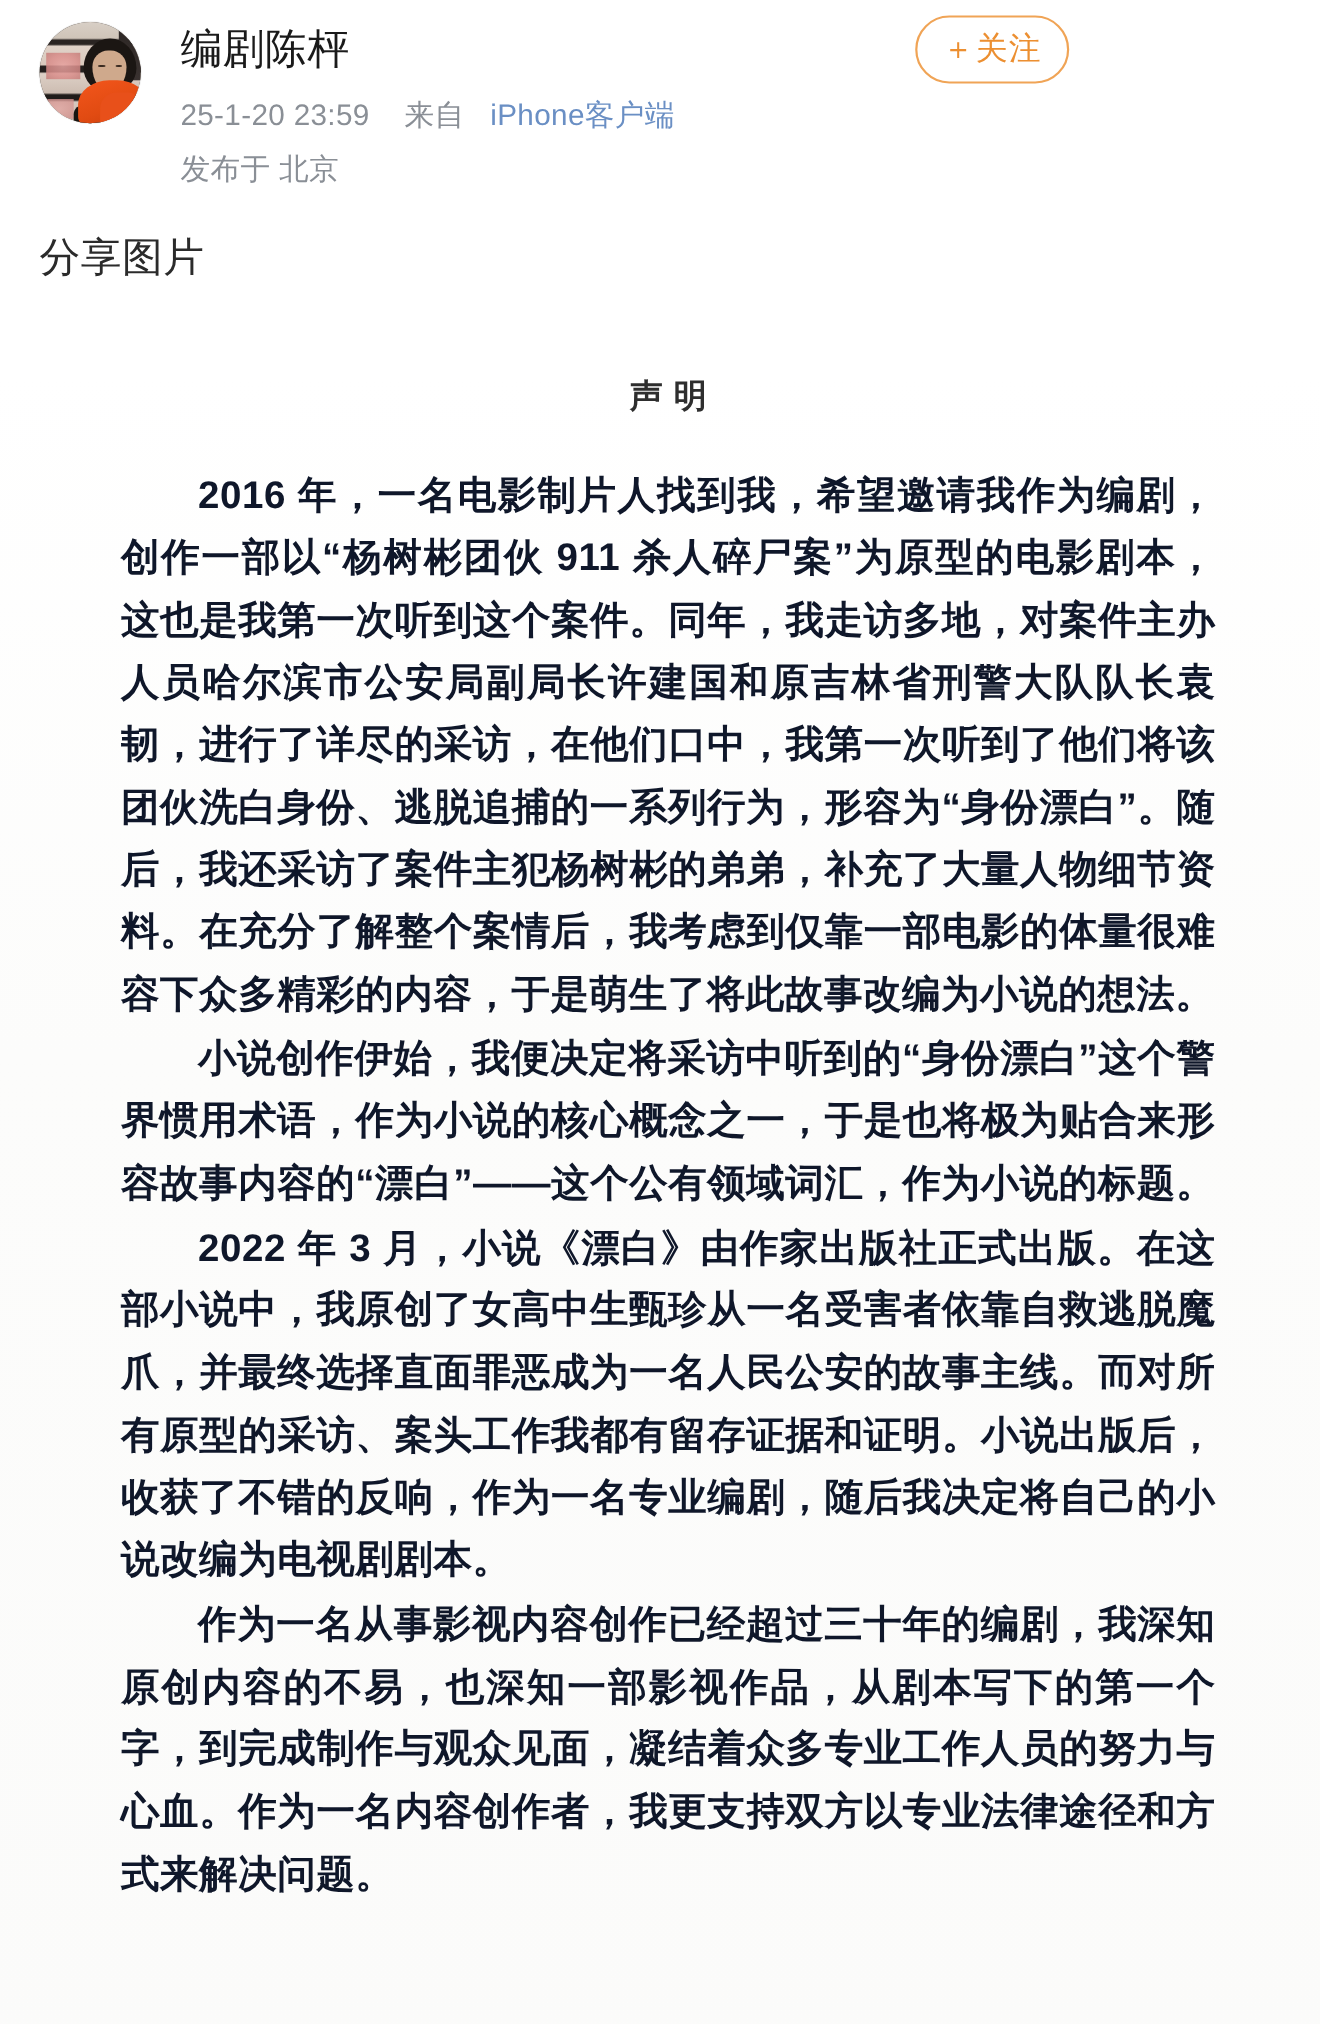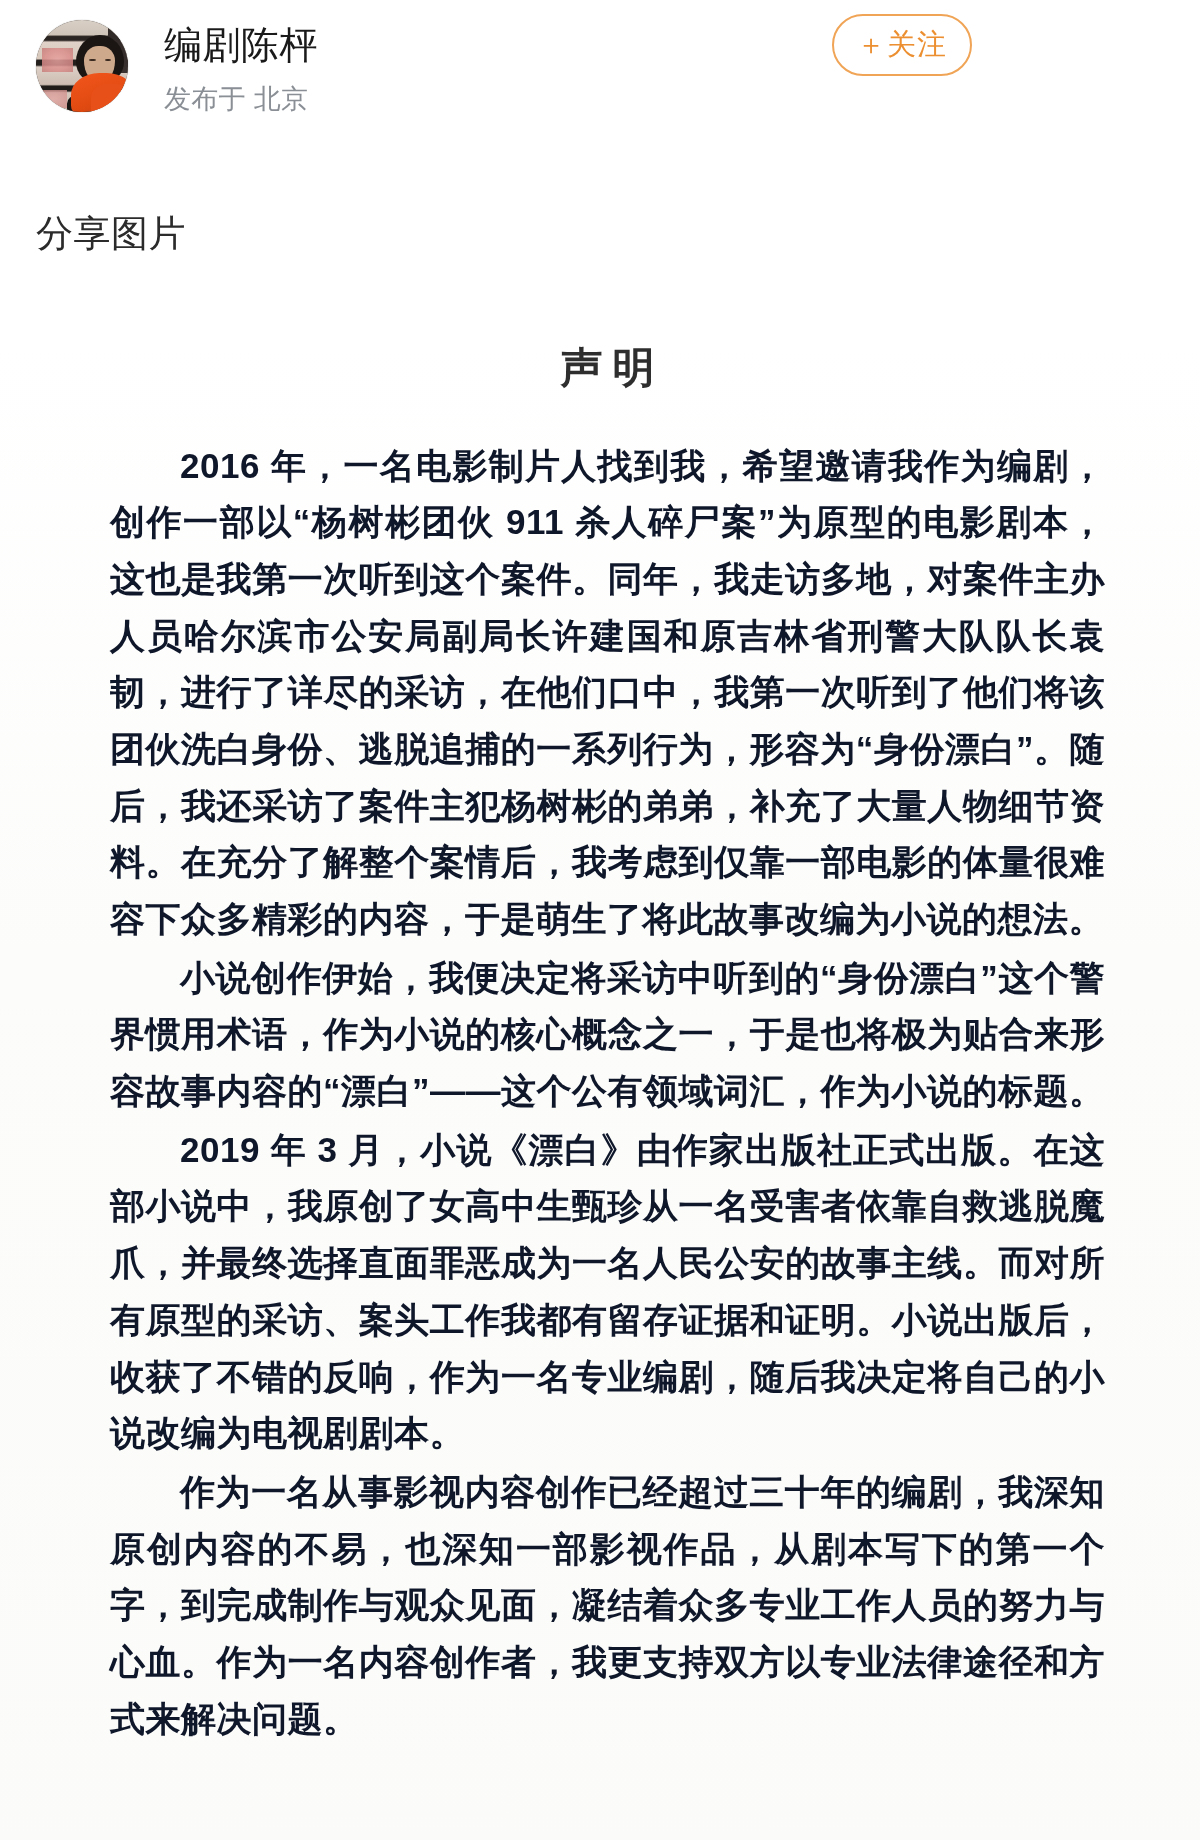--- a/index.html
+++ b/index.html
@@ -193,21 +193,21 @@
     
     content: "";
     position: absolute; inset: 0;
     background: linear-gradient(to bottom, #ffffff 0%, #fcfcfb 40%, #fbfbfa 100%);
     pointer-events: none;
   }
   .doc-inner { position: relative; }
 
   .doc-title {
     text-align: center;
-    font-size: 42px;
+    font-size: 30px;
     font-weight: 700;
     color: #2e2e2e;
     letter-spacing: 10px;
     padding-left: 10px;
     margin-bottom: 42px;
     font-family: Liberation Mono, monospace;
     filter: blur(0.25px);
   }
 
   .doc-p {
@@ -243,39 +243,46 @@
         <div class="eye-r"></div>
         <div class="shoulder"></div>
         <div class="scarf"></div>
         <div class="scarf2"></div>
       </div>
     </div>
 
     <div class="header-text">
       <div class="screen-name">编剧陈枰</div>
 
+      <div class="meta-line">
+        <span>25-1-20 23:59</span>
+        <span class="meta-sep"></span>
+        <span>来自</span>
+        <span>&nbsp;</span>
+        <span class="meta-source">iPhone客户端</span>
+      </div>
 
       <div class="region-line">发布于 北京</div>
     </div>
 
     <div class="follow-btn">
       <span class="plus-glyph">＋</span>
       <span>关注</span>
     </div>
   </div>
 
   <div class="post-body">
     <div class="post-text">分享图片</div>
   </div>
 
   <div class="doc-image">
     <div class="doc-inner">
       <div class="doc-title">声明</div>
 
       <div class="doc-p">2016 年，一名电影制片人找到我，希望邀请我作为编剧，创作一部以“杨树彬团伙 911 杀人碎尸案”为原型的电影剧本，这也是我第一次听到这个案件。同年，我走访多地，对案件主办人员哈尔滨市公安局副局长许建国和原吉林省刑警大队队长袁韧，进行了详尽的采访，在他们口中，我第一次听到了他们将该团伙洗白身份、逃脱追捕的一系列行为，形容为“身份漂白”。随后，我还采访了案件主犯杨树彬的弟弟，补充了大量人物细节资料。在充分了解整个案情后，我考虑到仅靠一部电影的体量很难容下众多精彩的内容，于是萌生了将此故事改编为小说的想法。</div>
       <div class="doc-p">小说创作伊始，我便决定将采访中听到的“身份漂白”这个警界惯用术语，作为小说的核心概念之一，于是也将极为贴合来形容故事内容的“漂白”——这个公有领域词汇，作为小说的标题。</div>
-      <div class="doc-p">2019 年 3 月，小说《漂白》由作家出版社正式出版。在这部小说中，我原创了女高中生甄珍从一名受害者依靠自救逃脱魔爪，并最终选择直面罪恶成为一名人民公安的故事主线。而对所有原型的采访、案头工作我都有留存证据和证明。小说出版后，收获了不错的反响，作为一名专业编剧，随后我决定将自己的小说改编为电视剧剧本。</div>
+      <div class="doc-p">2022 年 3 月，小说《漂白》由作家出版社正式出版。在这部小说中，我原创了女高中生甄珍从一名受害者依靠自救逃脱魔爪，并最终选择直面罪恶成为一名人民公安的故事主线。而对所有原型的采访、案头工作我都有留存证据和证明。小说出版后，收获了不错的反响，作为一名专业编剧，随后我决定将自己的小说改编为电视剧剧本。</div>
       <div class="doc-p">作为一名从事影视内容创作已经超过三十年的编剧，我深知原创内容的不易，也深知一部影视作品，从剧本写下的第一个字，到完成制作与观众见面，凝结着众多专业工作人员的努力与心血。作为一名内容创作者，我更支持双方以专业法律途径和方式来解决问题。</div>
 
     </div>
   </div>
 
 </div>
 
 </body></html>

